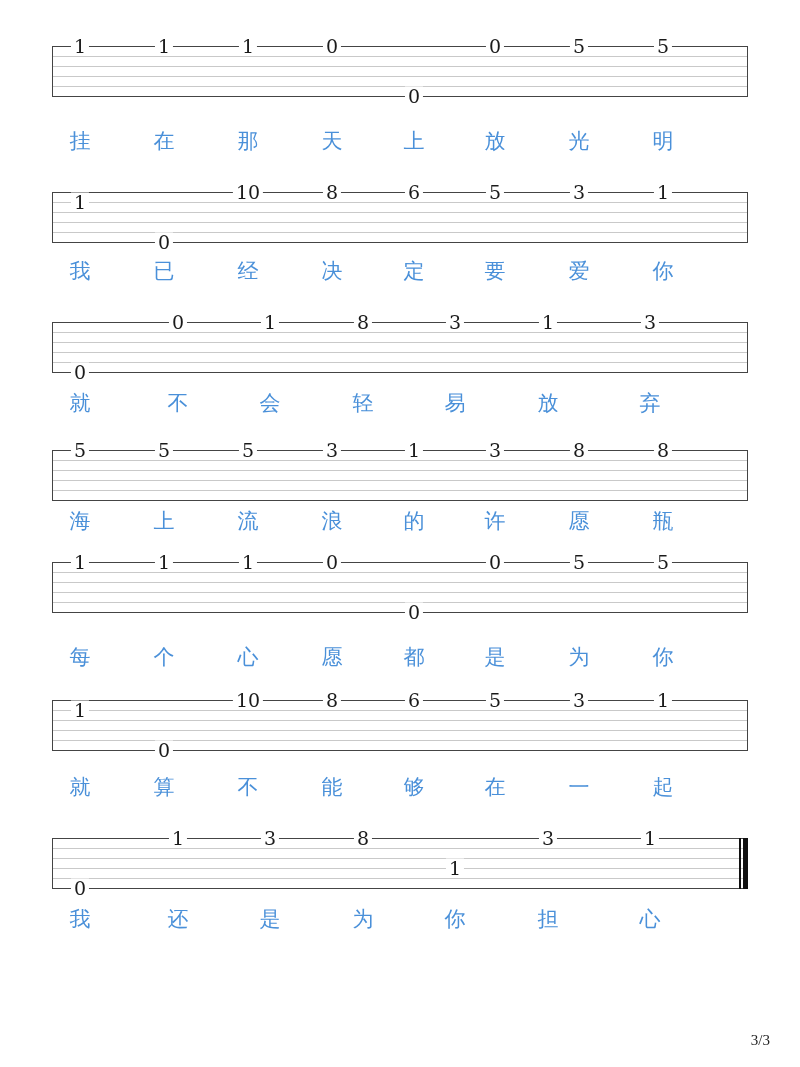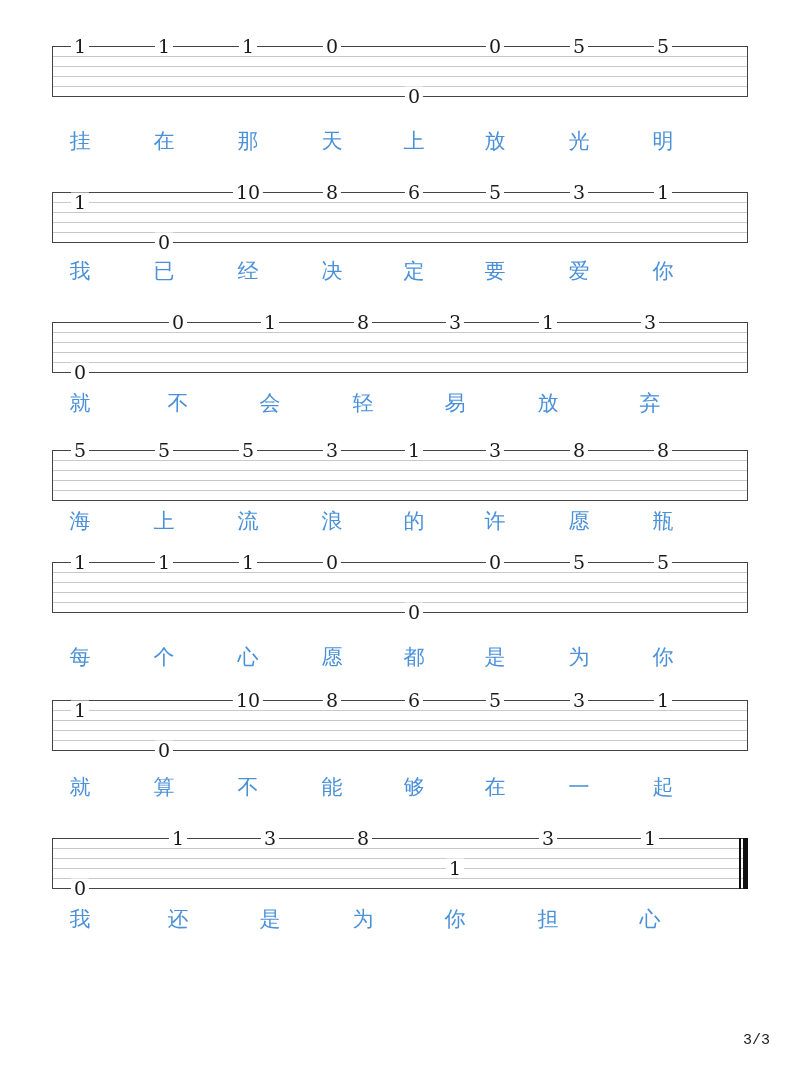--- a/index.html
+++ b/index.html
@@ -106,21 +106,21 @@
     color: #4a90d9;
     font-family: "DejaVu Sans", "Liberation Sans", sans-serif;
     white-space: nowrap;
   }
   .page-number {
     position: absolute;
     right: 30px;
     bottom: 18px;
     font-size: 15px;
     color: #222222;
-    font-family: Liberation Mono, monospace;
+    font-family: Liberation Serif, serif;
   }
 </style>
 </head>
 <body>
 
 <div class="page">
   <div id="systems-root">
       <div class="system" style="top: 46px;">
         <div class="staff">
           <div class="line l0 edge"></div>

